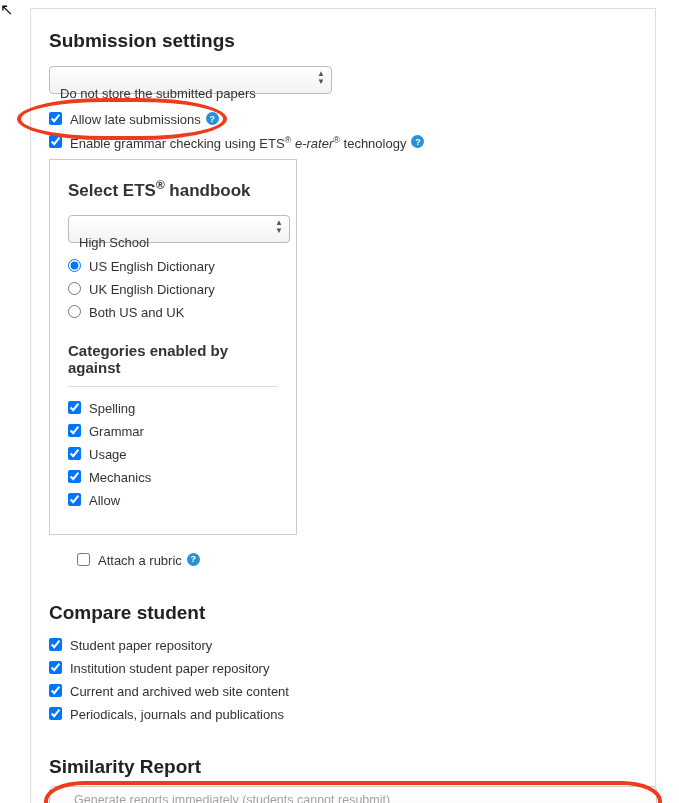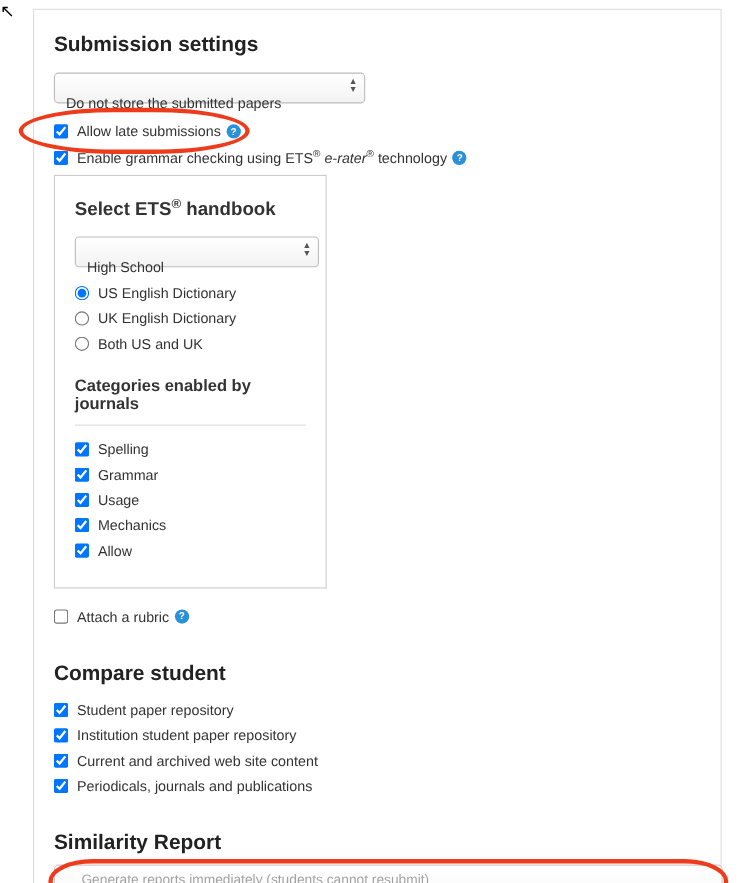--- a/index.html
+++ b/index.html
@@ -52,21 +52,20 @@
     right: 6px;
     top: 4px;
     width: 10px;
     font-size: 8px;
     line-height: 8px;
     color: #555;
     text-align: center;
   }
   .row {
     display: flex;
-    align-items: center;
     margin: 8px 0;
     position: relative;
   }
   .row input[type=checkbox], .row input[type=radio] {
     margin: 0 8px 0 0;
     width: 13px; height: 13px;
   }
   .help-icon {
     display: inline-flex;
     align-items: center;
@@ -184,21 +183,21 @@
     </div>
     <div class="row">
       <input type="radio" name="dict" style="">
       <span>UK English Dictionary</span>
     </div>
     <div class="row">
       <input type="radio" name="dict" style="">
       <span>Both US and UK</span>
     </div>
 
-    <h4>Categories enabled by journals</h4>
+    <h4>Categories enabled by against</h4>
     <hr class="hr">
 
     <div class="row">
         <input type="checkbox" checked="" style="">
         <span>Spelling</span>
       </div>
     <div class="row">
         <input type="checkbox" checked="" style="">
         <span>Grammar</span>
       </div>
@@ -209,21 +208,21 @@
     <div class="row">
         <input type="checkbox" checked="" style="">
         <span>Mechanics</span>
       </div>
     <div class="row">
         <input type="checkbox" checked="" style="">
         <span>Allow</span>
       </div>
   </div>
 
-  <div class="row" style="margin-top:18px;">
+  <div class="row" style="margin-top:18px;margin-left:28px;">
     <input type="checkbox" style="">
     <span>Attach a rubric</span>
     <span class="help-icon">?</span>
   </div>
 
   <h2 class="section-title" style="margin-top:34px;">Compare student</h2>
 
   <div class="row">
       <input type="checkbox" checked="" style="">
       <span>Student paper repository</span>

